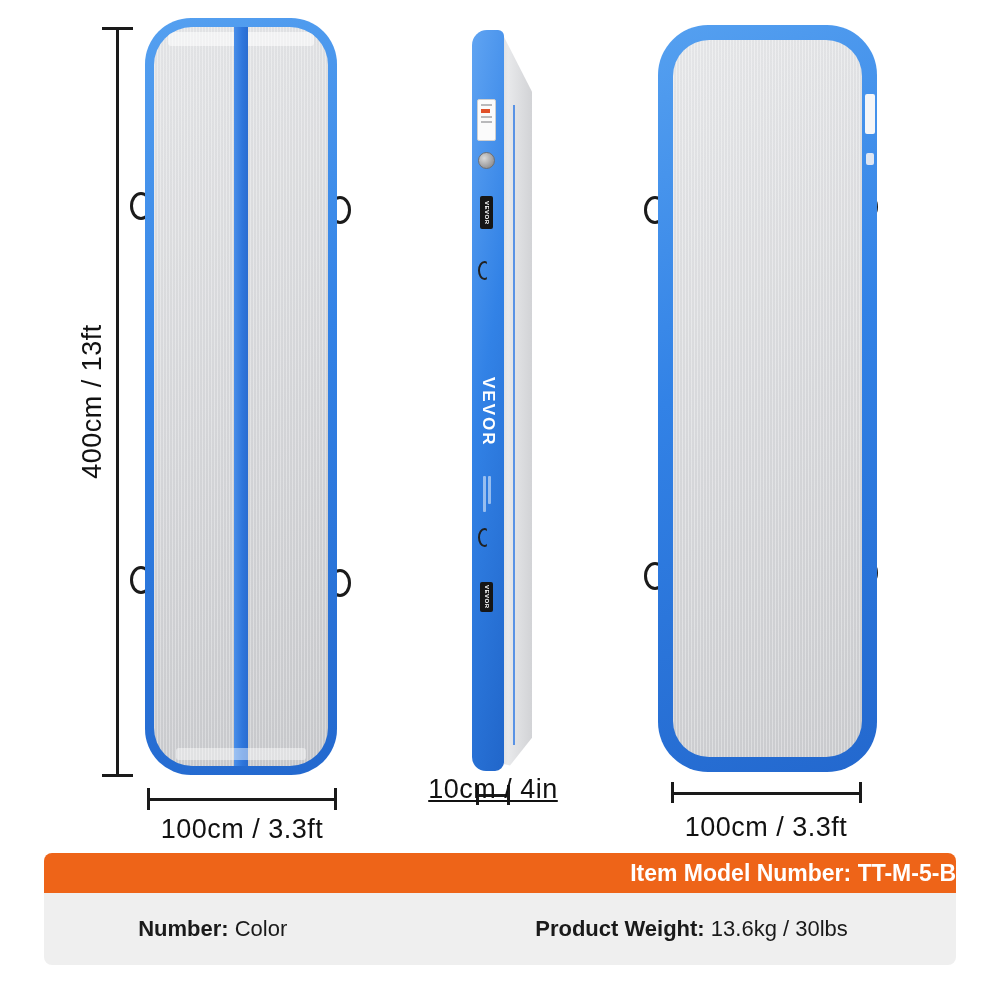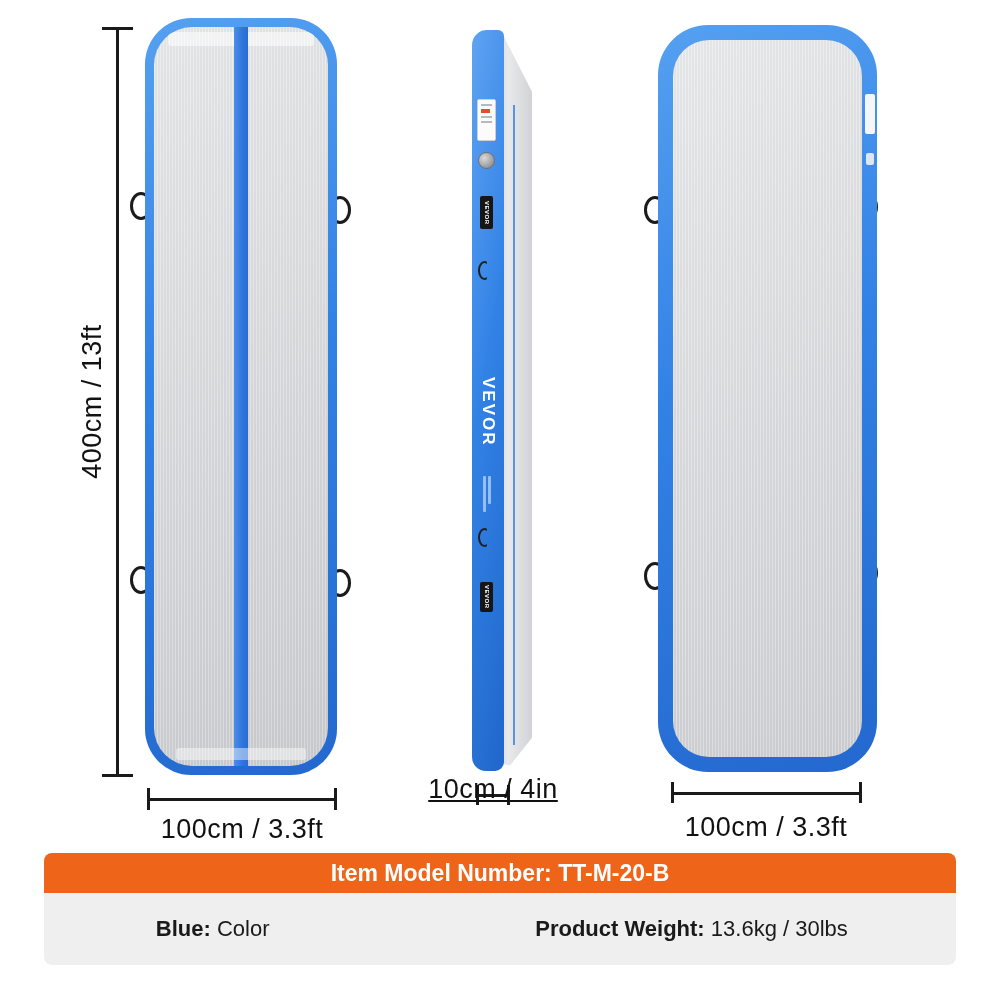--- a/index.html
+++ b/index.html
@@ -66,21 +66,21 @@
       repeating-linear-gradient(90deg, rgba(255,255,255,0.3) 0 1px, rgba(0,0,0,0.015) 1px 3px),
       linear-gradient(150deg,#e8e9eb 0%,#d8d9dc 55%,#cccdd0 100%); }
   .back-white-tag { position:absolute; right:2px; top:69px; width:10px; height:40px;
     background:#f5f6f8; border-radius:2px; z-index:3; }
   .back-valve-dot { position:absolute; right:3px; top:128px; width:8px; height:12px;
     background:#dfe6f2; border-radius:2px; z-index:3; }
 
   
   .info-block { position:absolute; left:44px; top:853px; width:912px; z-index:5; }
   .info-header { height:40px; background:#ee6418; border-radius:8px 8px 0 0;
-    display:flex; align-items:center; justify-content:center;
+    display:flex; align-items:center; justify-content:flex-end;
     color:#ffffff; font-weight:bold; font-size:23px; }
   .info-header span { white-space:pre; }
   .info-body { position:relative; height:72px; background:#efefef; border-radius:0 0 8px 8px; font-size:22px; }
   .info-cell { position:absolute; top:0; height:100%; display:flex; align-items:center; justify-content:center; white-space:pre; }
   .info-cell.color { left:7.5%; width:22%; }
   .info-cell.weight { left:54%; width:34%;align-items:center; }
   .info-cell b { font-weight:bold; }
 </style>
 </head>
 <body>
@@ -151,25 +151,25 @@
   </div>
 
   <div class="dim-line" style="left:672px; top:792px; width:189px; height:3px;"></div>
   <div class="dim-line" style="left:671px; top:782px; width:3px; height:21px;"></div>
   <div class="dim-line" style="left:859px; top:782px; width:3px; height:21px;"></div>
   <div class="dim-label" style="left:666px; top:812px; width:200px;">100cm / 3.3ft</div>
 
   <div class="info-block">
     <div class="info-header">
       <span>Item Model Number: </span>
-      <span>TT-M-20-B</span>
+      <span>TT-M-5-B</span>
     </div>
     <div class="info-body">
       <div class="info-cell color">
-        <b>Blue: </b>
+        <b>Number: </b>
         <span>Color</span>
       </div>
       <div class="info-cell weight">
         <b>Product Weight: </b>
         <span>13.6kg / 30lbs</span>
       </div>
     </div>
   </div>
 
 </div>

